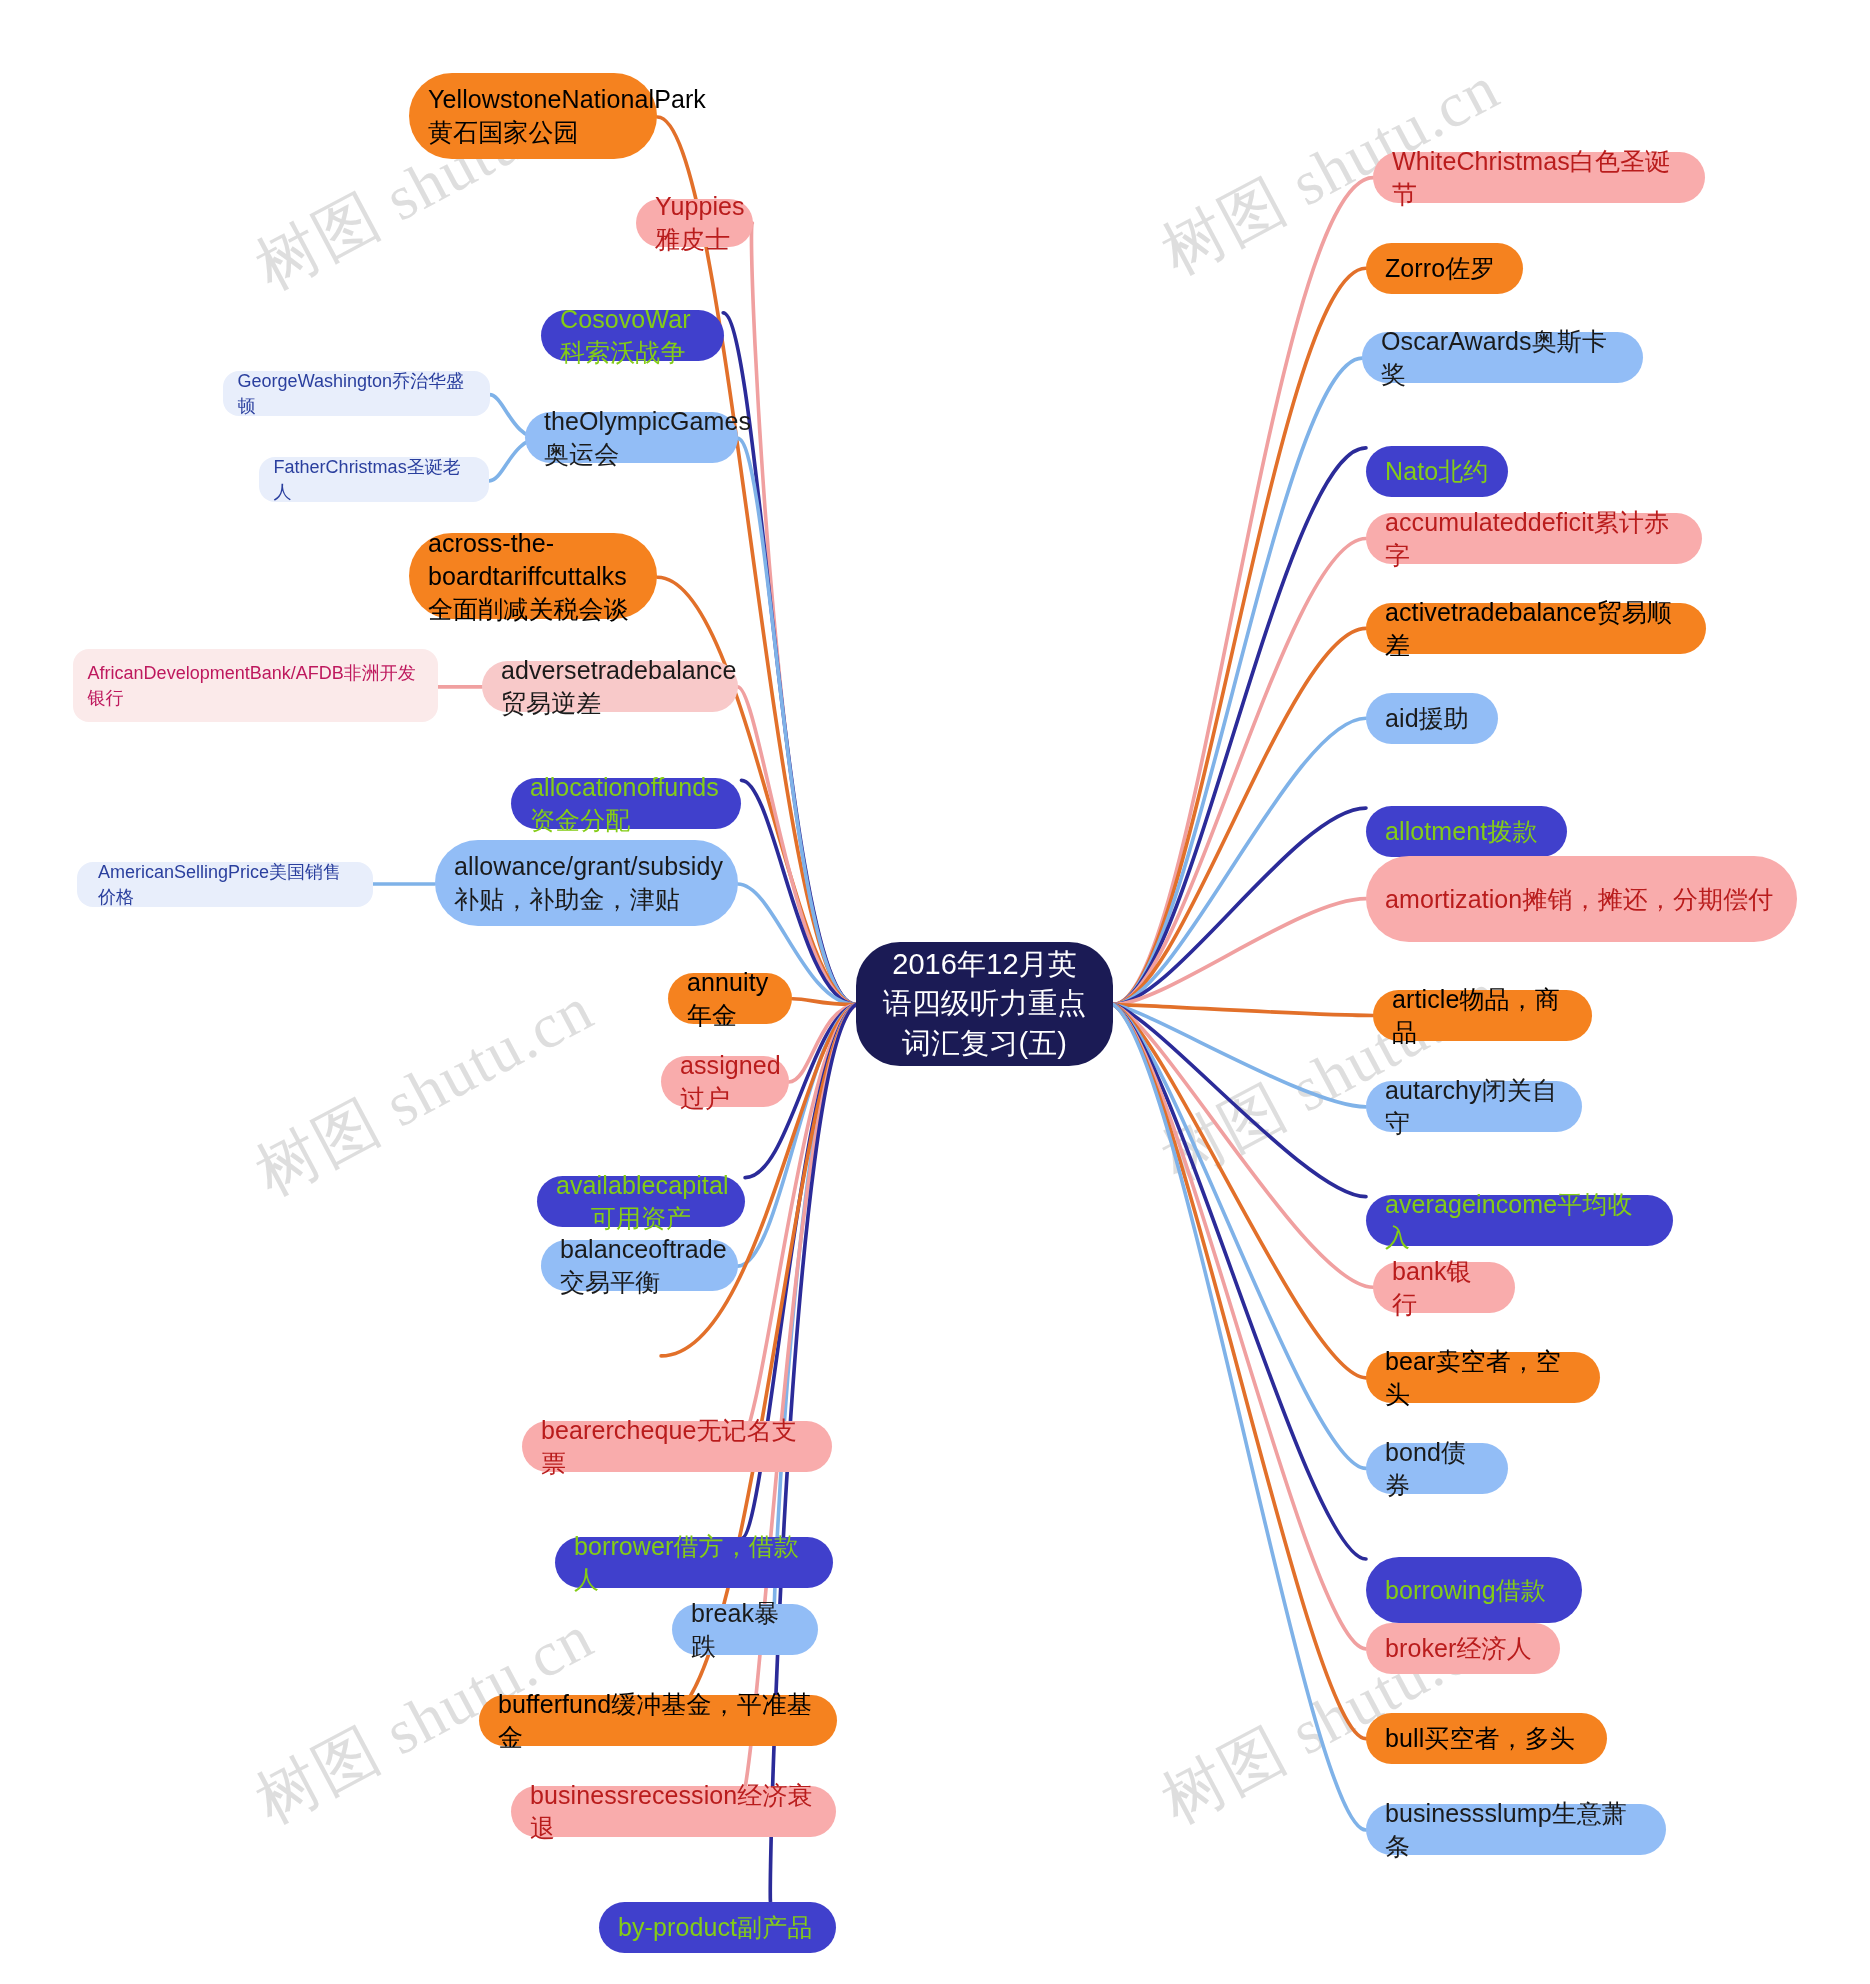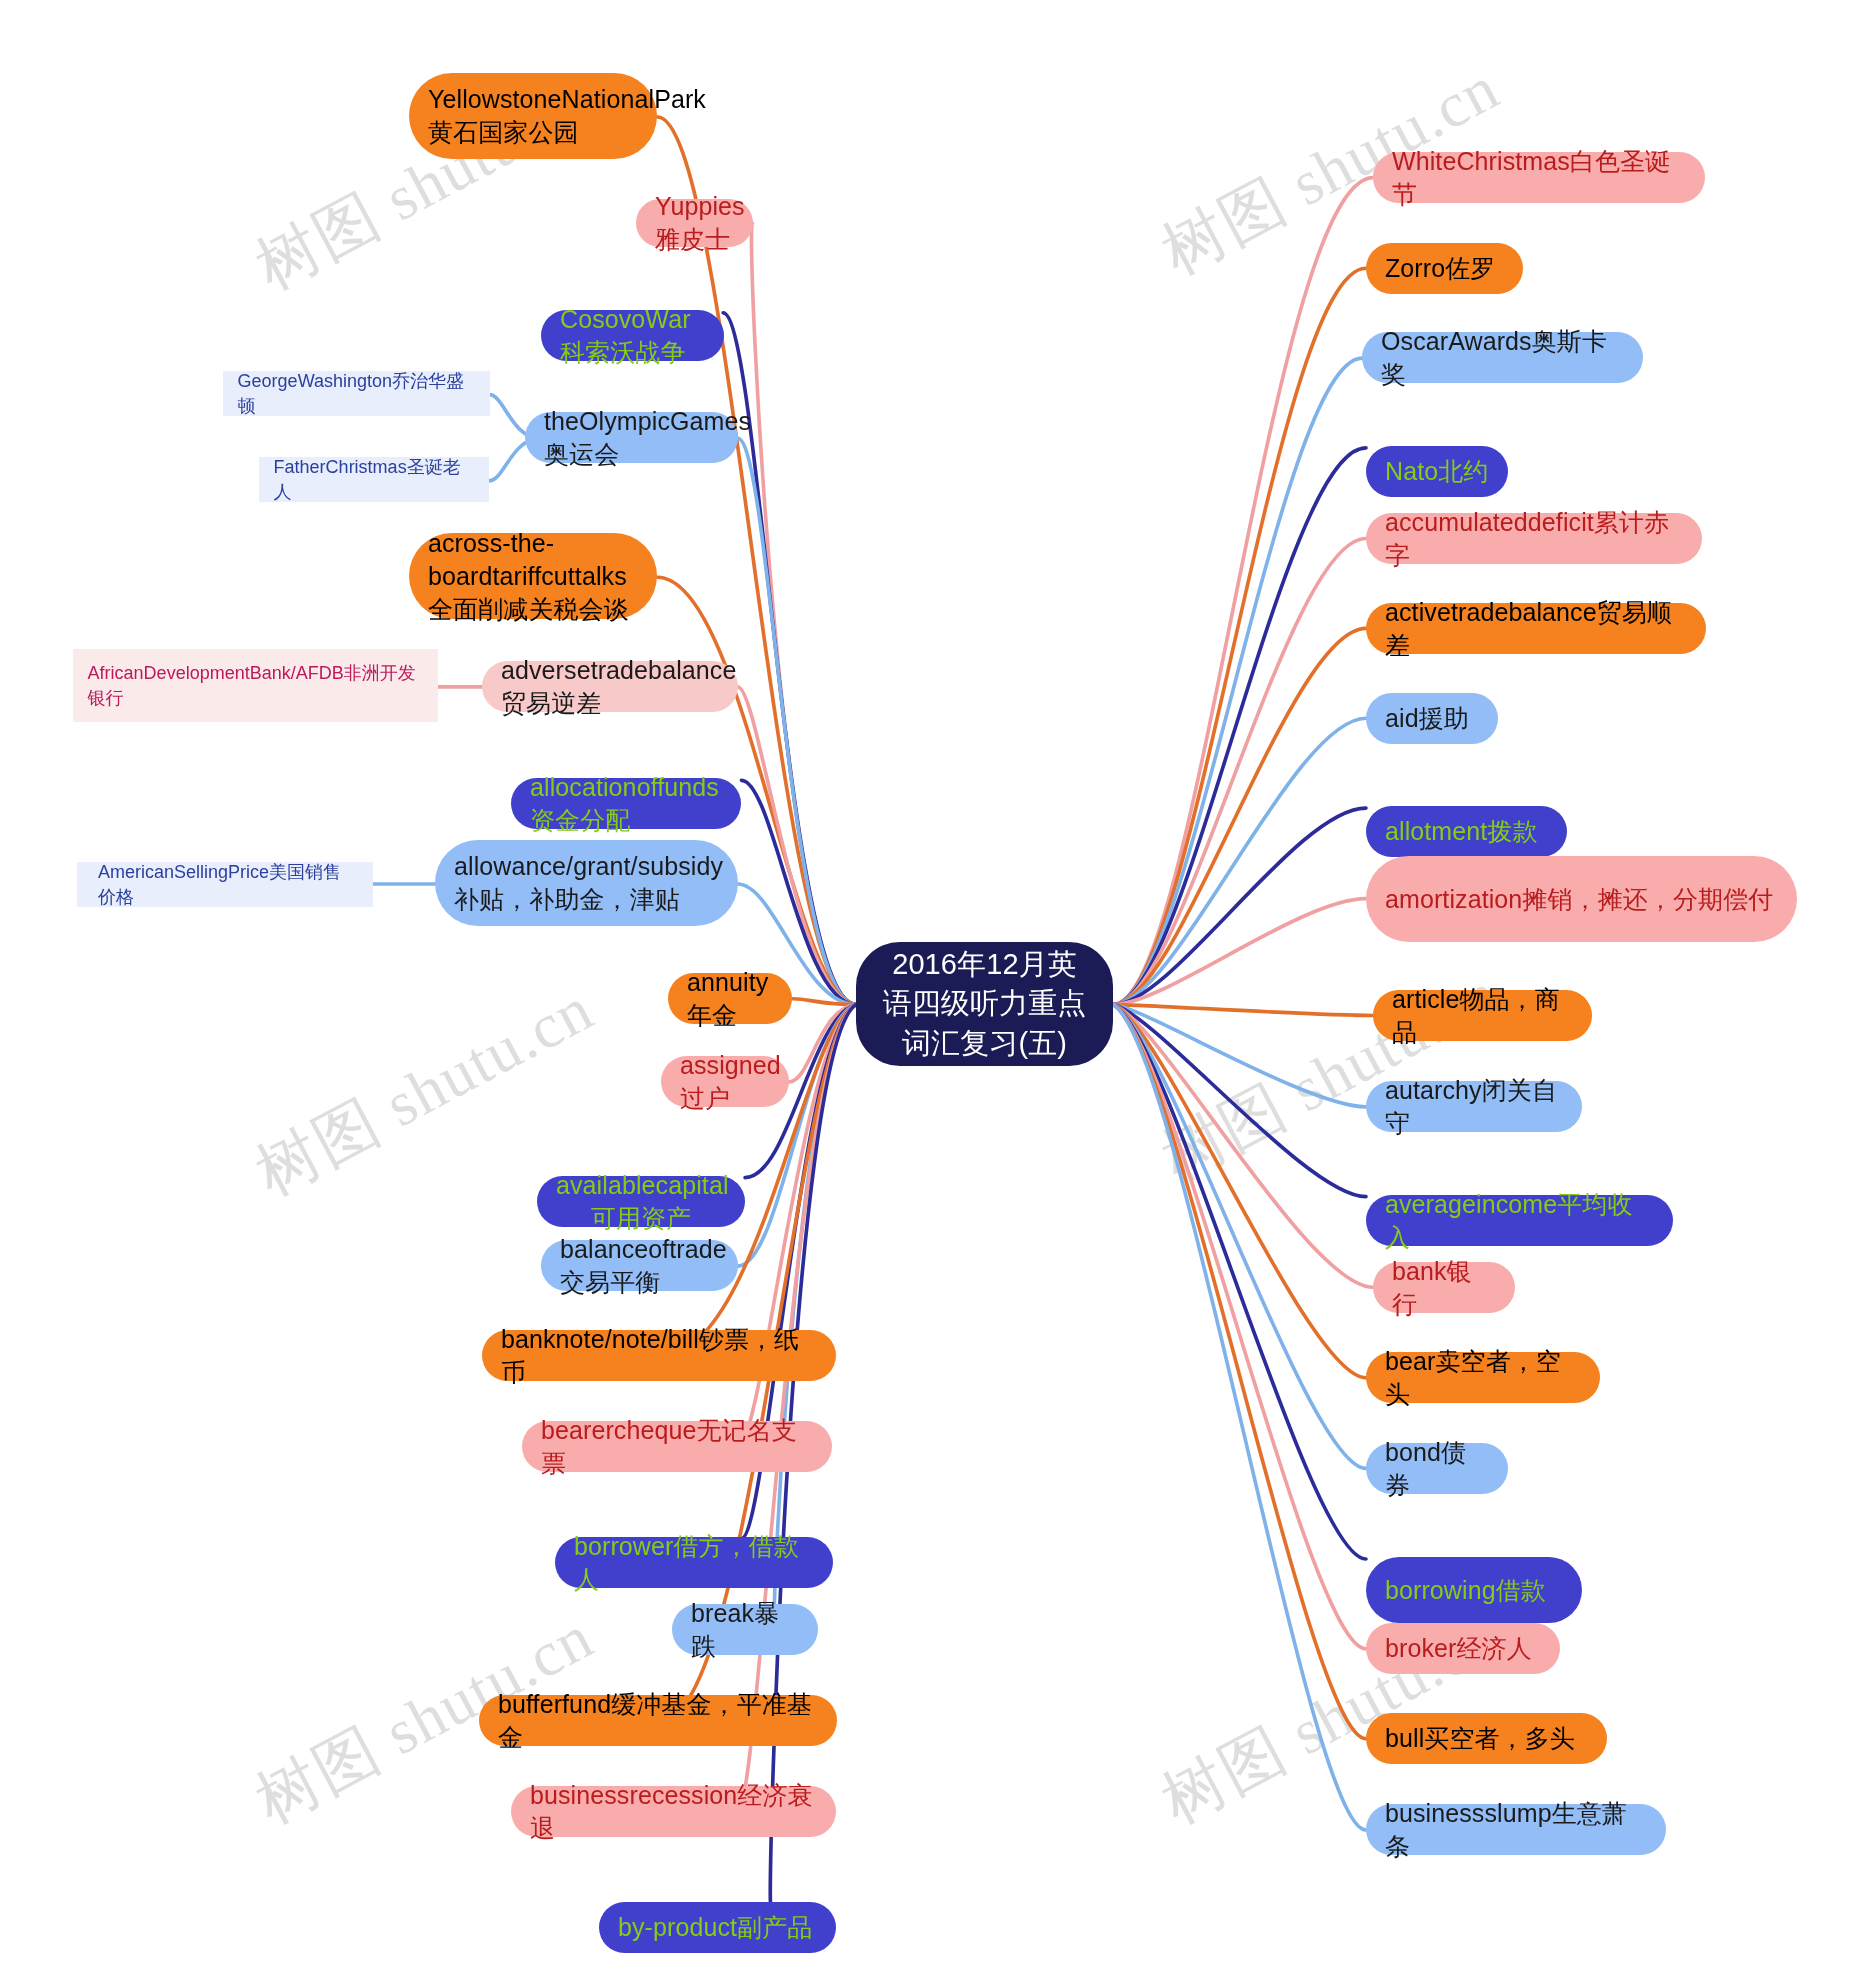--- a/index.html
+++ b/index.html
@@ -47,21 +47,21 @@
   .c-pink     {background:#f9acac;color:#b91c1c;}
   .c-indigo   {background:#4040cc;color:#84cc16;margin-top:24px;}
   .c-lightblue{background:#92bdf6;color:#1a1a1a;}
   .c-pinkpale {background:#f8c9c9;color:#1a1a1a;}
 
   
   .leaf{
     position:absolute;box-sizing:border-box;
     display:flex;align-items:center;
     font-size:18px;line-height:1.34;
-    padding:8.8px 14.6px;border-radius:0;
+    padding:8.8px 14.6px;border-radius:16px;
   }
   .l-blue{background:#e8eefb;color:#2a3f9e;}
   .l-red {background:#fbeaea;color:#be185d;}
 </style>
 </head>
 <body>
 
 <div id="stage">
 
   <div class="wm" style="left:241px;top:234px;">树图 shutu.cn</div>
@@ -174,23 +174,20 @@
     </div>
 
   <div class="node c-indigo" style="left:537px;top:1152px;width:208px;height:51px;justify-content:center;text-align:center;">
     <span class="txt">availablecapital可用资产</span>
     </div>
 
   <div class="node c-lightblue" style="left:541px;top:1240px;width:197px;height:51px;justify-content:center;">
     <span class="txt">balanceoftrade交易平衡</span>
     </div>
 
-  <div class="node c-orange" style="left:482px;top:1330px;width:354px;height:51px;justify-content:center;">
-    <span class="txt">banknote/note/bill钞票，纸币</span>
-    </div>
 
   <div class="node c-pink" style="left:522px;top:1421px;width:310px;height:51px;justify-content:center;">
     <span class="txt">bearercheque无记名支票</span>
     </div>
 
   <div class="node c-indigo" style="left:555px;top:1513px;width:278px;height:51px;justify-content:center;">
     <span class="txt">borrower借方，借款人</span>
     </div>
 
   <div class="node c-lightblue" style="left:672px;top:1604px;width:146px;height:51px;justify-content:center;">

